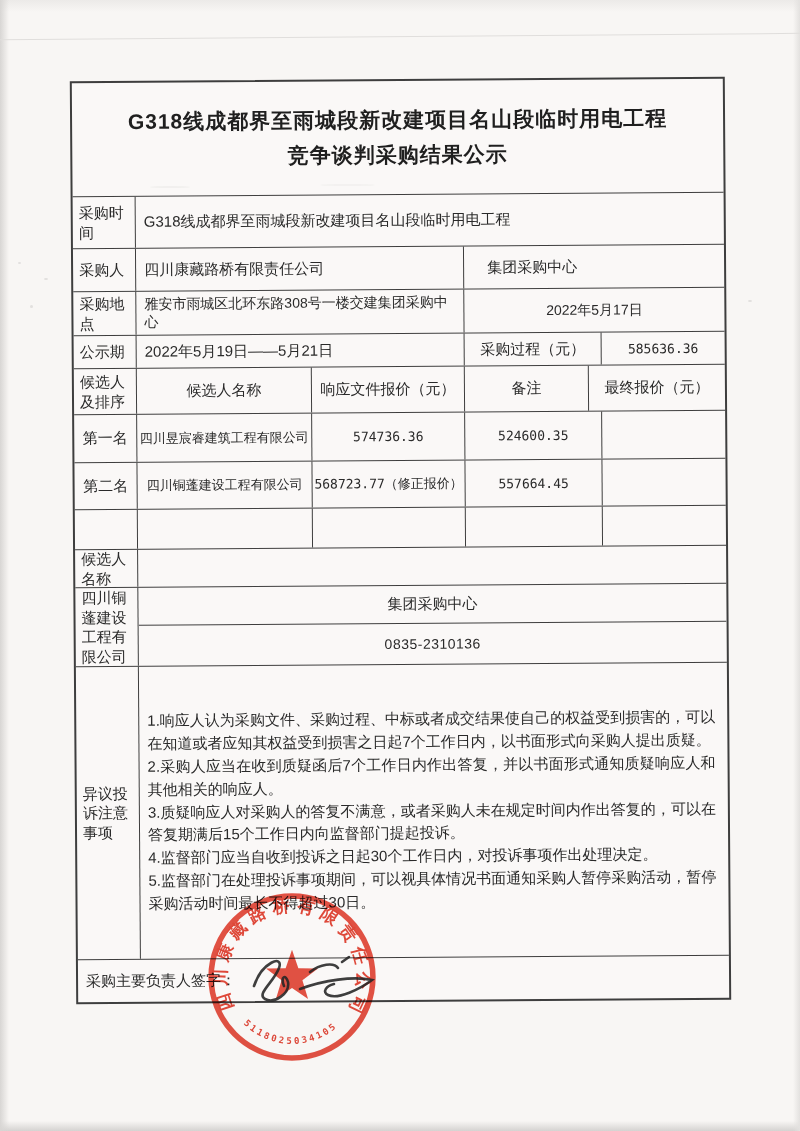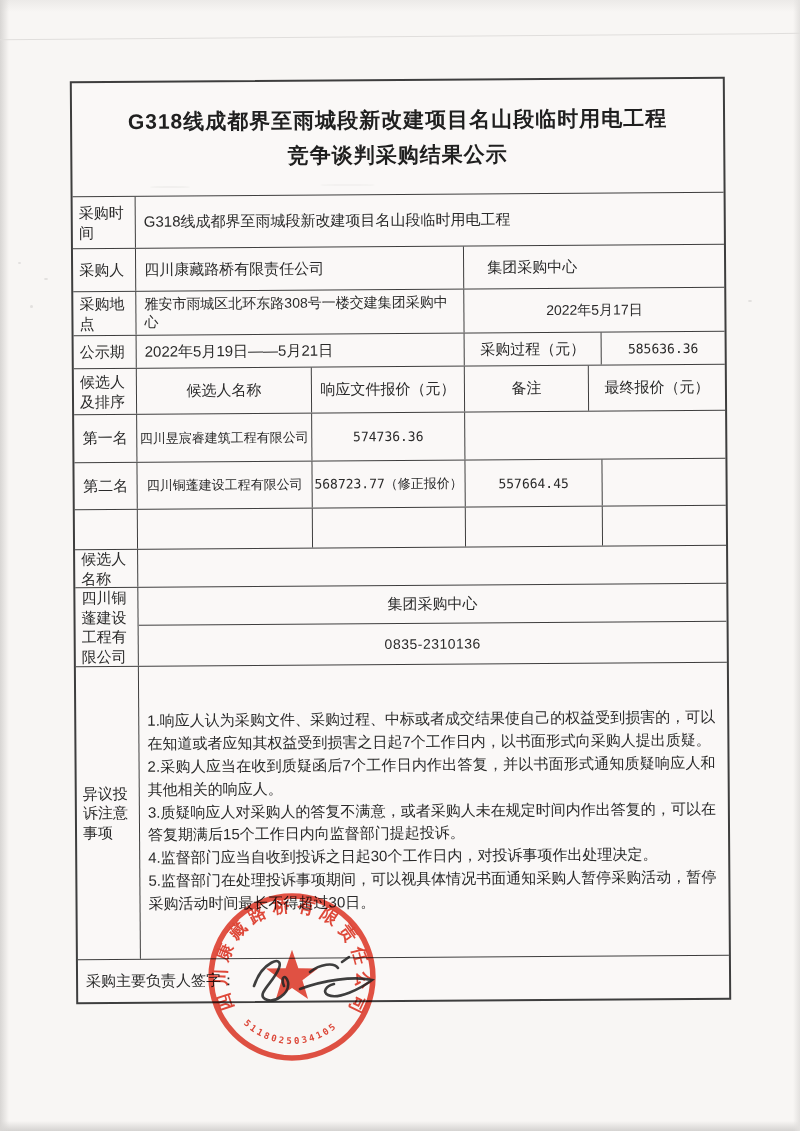--- a/index.html
+++ b/index.html
@@ -146,20 +146,21 @@
       <div class="c w2 center">候选人名称</div>
       <div class="c w3 center">响应文件报价（元）</div>
       <div class="c grow center">备注</div>
       <div class="c w4 center">最终报价（元）</div>
     </div>
 
     <div class="row h-cand1">
       <div class="c nb w1 center">第一名</div>
       <div class="c w2 center cand-name">四川昱宸睿建筑工程有限公司</div>
       <div class="c w3 center num">574736.36</div>
+      <div class="c w4 center num">524600.35</div>
       <div class="c grow center"></div>
     </div>
 
     <div class="row h-cand2">
       <div class="c nb w1 center">第二名</div>
       <div class="c w2 center cand-name">四川铜蓬建设工程有限公司</div>
       <div class="c w3 center num">568723.77（修正报价）</div>
       <div class="c w4 center num">557664.45</div>
       <div class="c grow center"></div>
     </div>

